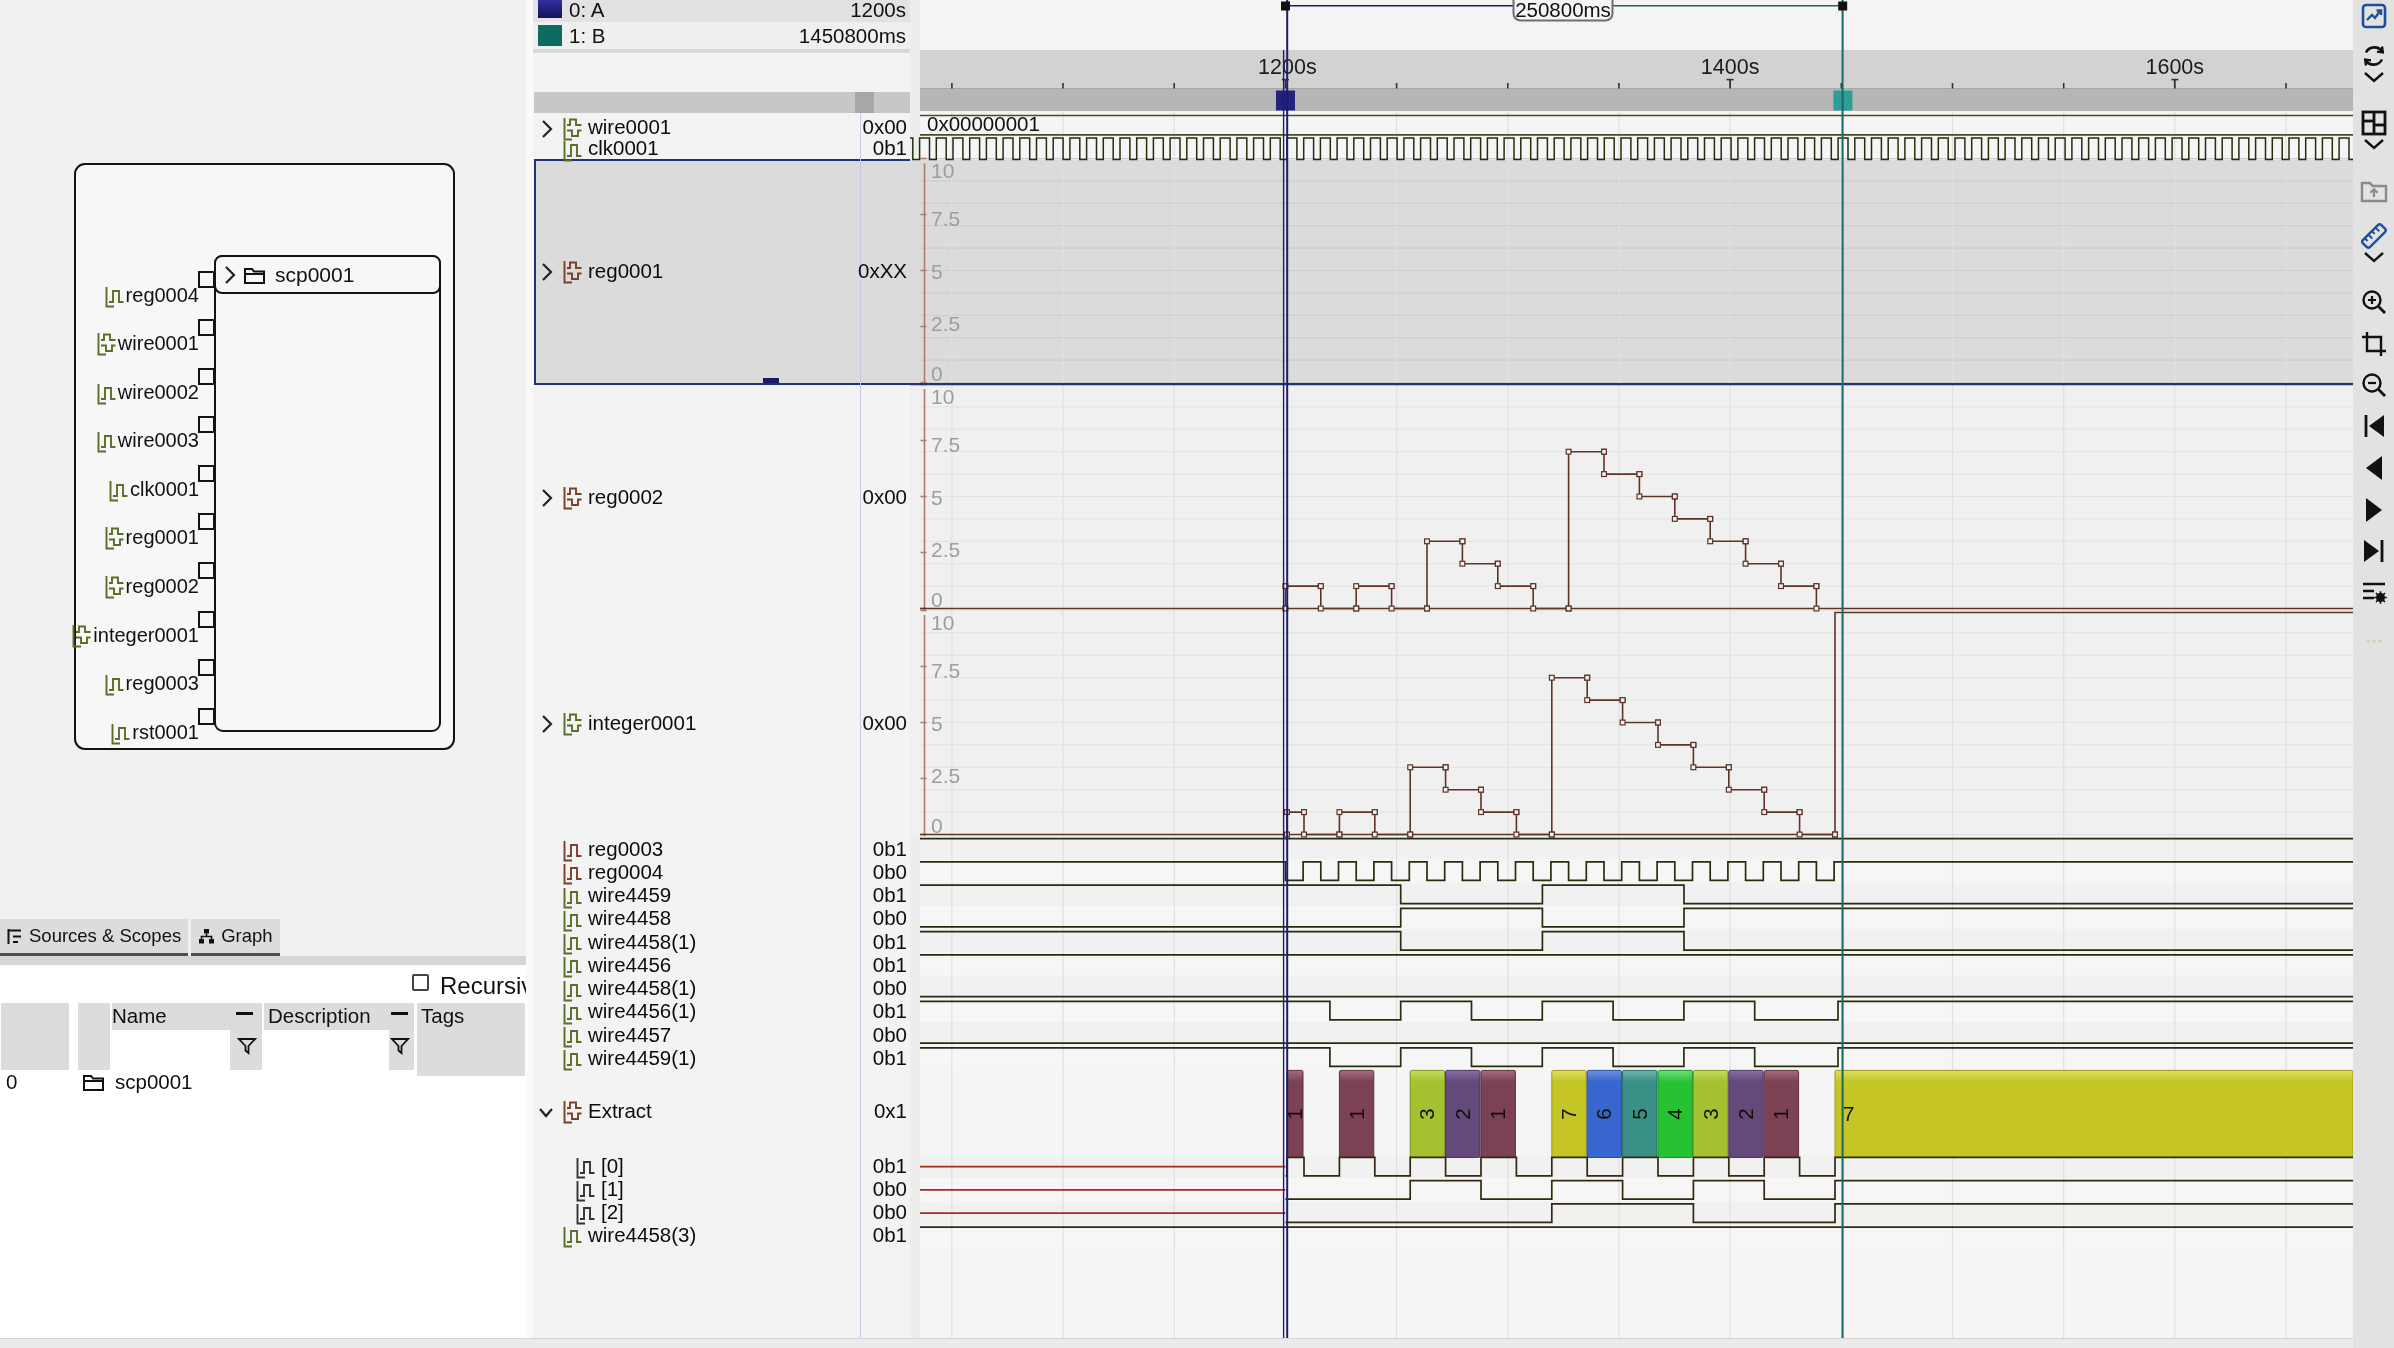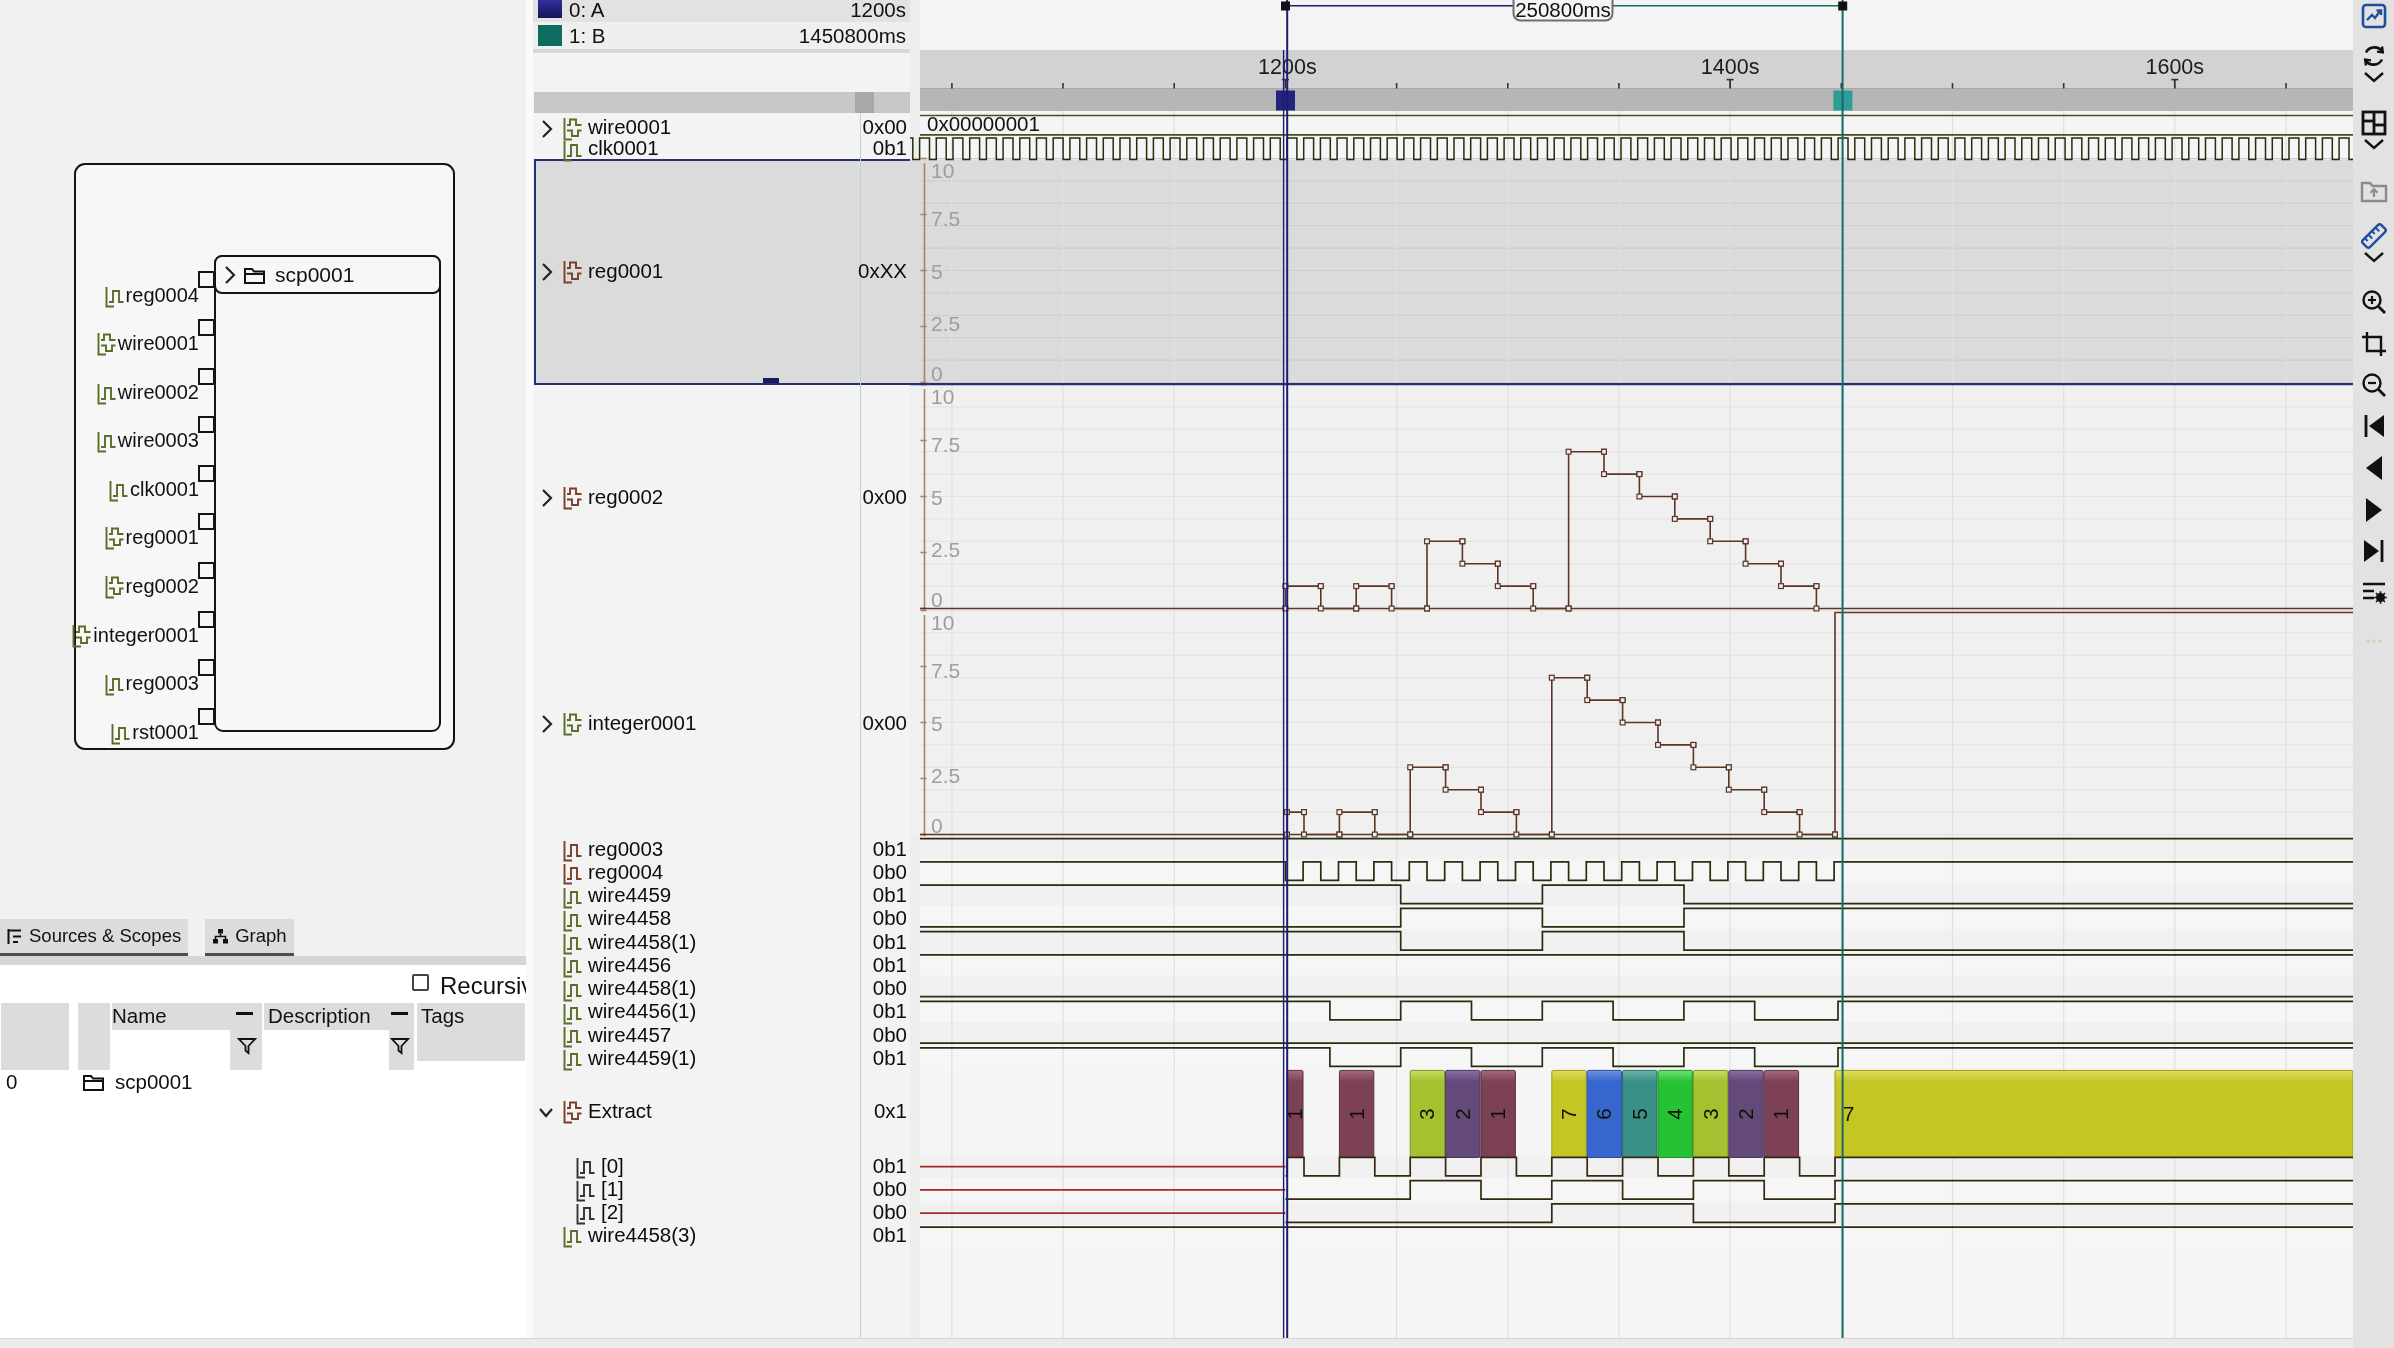--- a/index.html
+++ b/index.html
@@ -5,21 +5,21 @@
 #page {position:relative;width:2394px;height:1348px}
 
 #left {position:absolute;left:0;top:0;width:526px;height:1348px;background:#f1f1f1}
 #vcdnode {position:absolute;left:74px;top:163px;width:381px;height:587px;border:2.5px solid #141414;border-radius:11px;background:#f7f7f7}
 #vcdtitle {position:absolute;left:74px;top:163px;width:381px;height:38px;border:2.5px solid #141414;border-radius:9px;background:#f7f7f7;display:flex;align-items:center}
 #scpnode {position:absolute;left:214px;top:255px;width:227px;height:477px;border:2.5px solid #141414;border-radius:9px;background:#f7f7f7}
 #scptitle {position:absolute;left:214px;top:255px;width:227px;height:39px;border:2.5px solid #141414;border-radius:8px;background:#f7f7f7;display:flex;align-items:center}
 .port {position:absolute;left:198px;width:17px;height:17px;border:2px solid #141414;background:#f7f7f7}
 .plabel {position:absolute;left:0;width:199px;display:flex;justify-content:flex-end;align-items:center;gap:1px;font-size:20px;color:#111}
 .pli svg {display:block}
-#ltabs {position:absolute;left:0;top:919px;height:37px;display:flex;gap:17px}
+#ltabs {position:absolute;left:0;top:919px;height:37px;display:flex;gap:3px}
 .tab {background:#dcdcdc;border-bottom:3px solid #4f4f4f;display:flex;align-items:center;padding:0 7px 0 7px;font-size:18.5px;color:#111;gap:6px;height:37px}
 #ldiv {position:absolute;left:0;top:956px;width:526px;height:9px;background:#d6d6d6}
 #lwhite {position:absolute;left:0;top:965px;width:526px;height:373px;background:#fff}
 .hdrcell {position:absolute;background:#dcdcdc;font-size:20.5px;color:#111}
 #srow {position:absolute;top:1070px;left:0;width:526px;height:26px;font-size:20.5px;color:#111}
 
 #mid {position:absolute;left:533px;top:0;width:377px;height:1348px;background:#f3f3f3;overflow:hidden}
 .mrowA {position:absolute;left:0;top:0;width:377px;height:22px;background:#e2e2e2}
 .mrowB {position:absolute;left:0;top:22px;width:377px;height:27px;background:#efefef}
 .swatch {position:absolute;left:5px;width:24px}
@@ -500,21 +500,21 @@
           </svg>Graph</div>
   </div>
   <div id="ldiv"></div>
   <div id="lwhite"></div>
   <div style="position:absolute;left:412px;top:974px;width:17px;height:17px;border:2px solid #444;border-radius:2px;background:#fff"></div>
   <div style="position:absolute;left:440px;top:972px;font-size:24px;color:#111">Recursive</div>
   <div class="hdrcell" style="left:1px;top:1003px;width:68px;height:67px"></div>
   <div class="hdrcell" style="left:78px;top:1003px;width:32px;height:67px"></div>
   <div class="hdrcell" style="left:112px;top:1003px;width:150px;height:27px;padding:1px 0 0 0">Name</div>
   <div class="hdrcell" style="left:264px;top:1003px;width:150px;height:27px;padding:1px 0 0 4px">Description</div>
-  <div class="hdrcell" style="left:417px;top:1003px;width:108px;height:58px;padding:1px 0 0 4px">Tags</div>
+  <div class="hdrcell" style="left:417px;top:1003px;width:108px;height:73px;padding:1px 0 0 4px">Tags</div>
   <div style="position:absolute;left:236px;top:1012px;width:17px;height:3px;background:#111"></div>
   <div style="position:absolute;left:391px;top:1012px;width:17px;height:3px;background:#111"></div>
   <div class="fcell" style="left:230px;top:1030px;width:32px;height:40px"></div>
   <div class="fcell" style="left:389px;top:1030px;width:25px;height:40px"></div>
   <svg class="funnel" style="left:237px;top:1036px" width="20" height="20" viewBox="0 0 20 20">
         <path d="M2 3 H18 L11.5 10 V17 L8.5 14.5 V10 Z" fill="none" stroke="#111" stroke-width="1.8"></path>
       </svg>
   <svg class="funnel" style="left:390px;top:1036px" width="20" height="20" viewBox="0 0 20 20">
         <path d="M2 3 H18 L11.5 10 V17 L8.5 14.5 V10 Z" fill="none" stroke="#111" stroke-width="1.8"></path>
       </svg>

